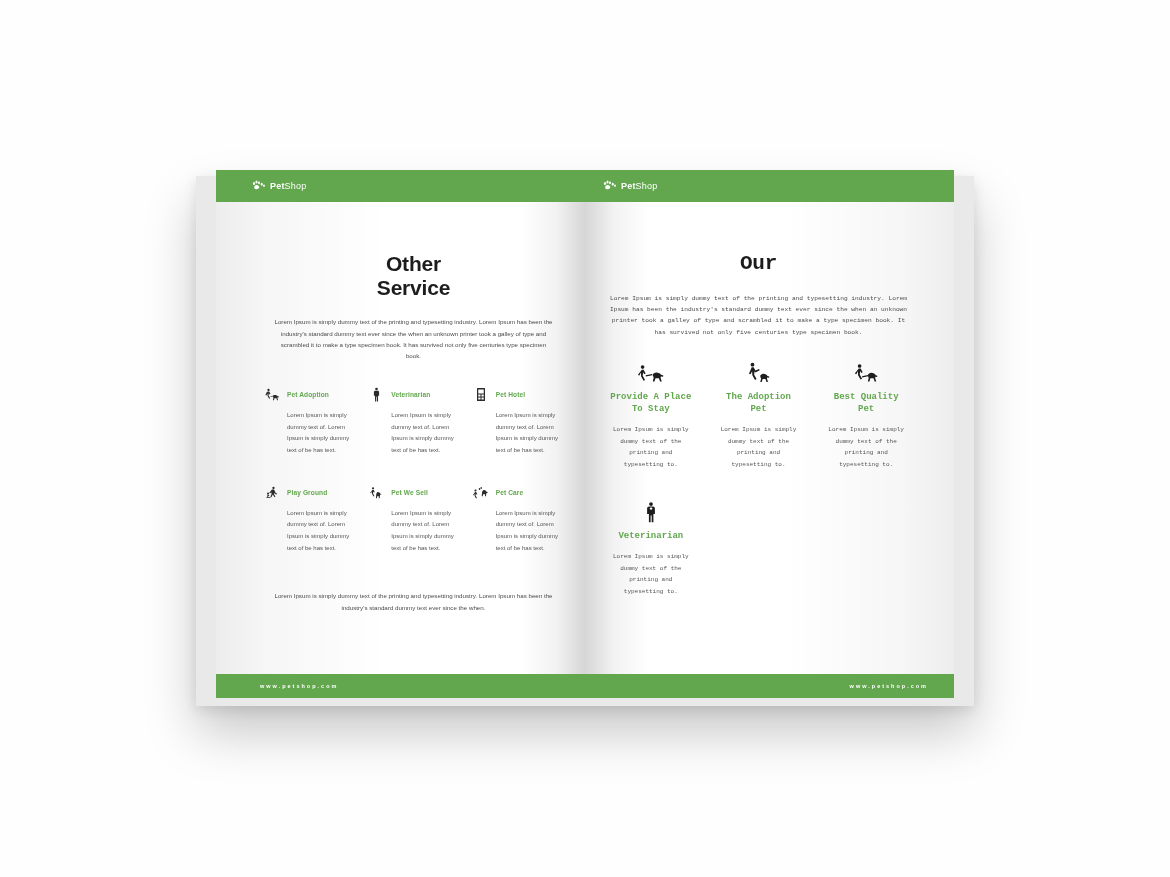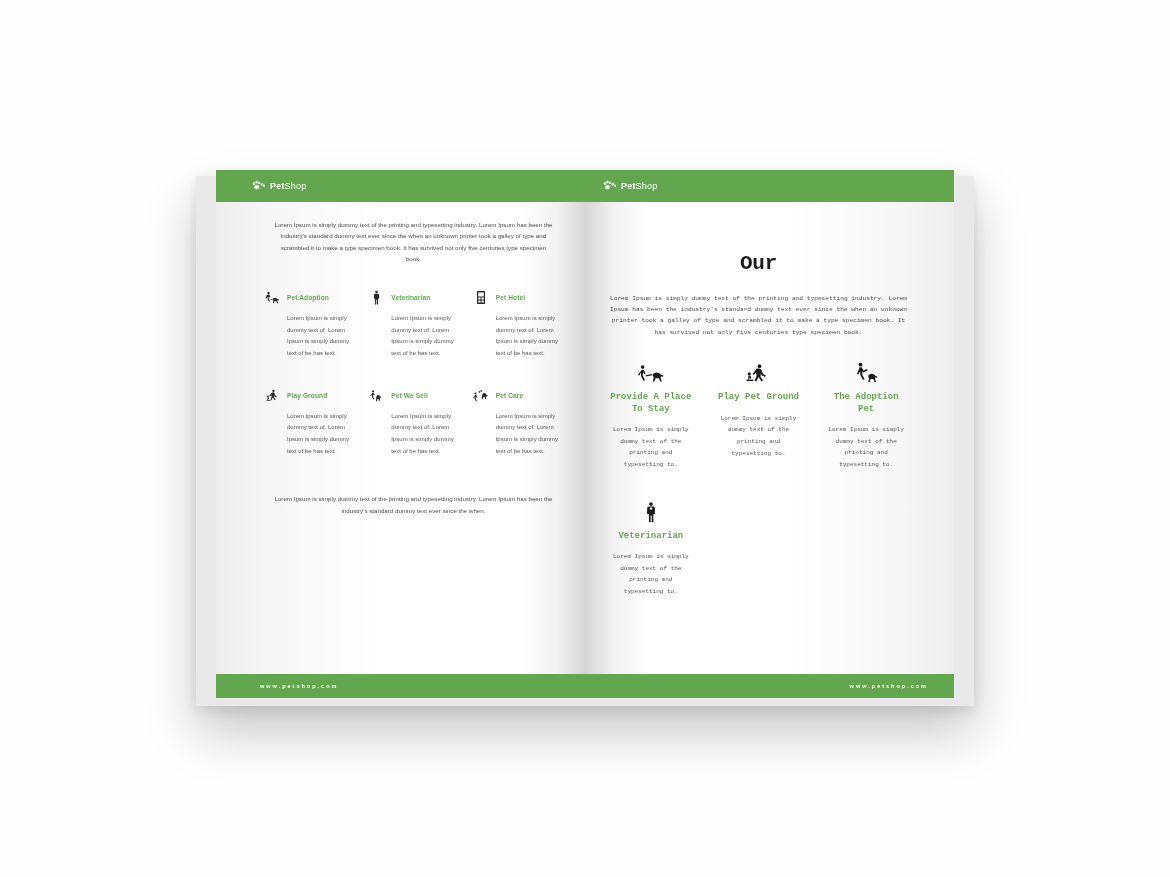--- a/index.html
+++ b/index.html
@@ -262,20 +262,24 @@
                 <path d="M9 10c3.2 0 5.6 2.3 5.6 4.6 0 2-1.8 3.2-4 3.2-1 0-1.6.5-2.6.5-1.9 0-3.6-1.1-3.6-3.1C4.4 12.5 6 10 9 10z"></path>
                 <ellipse cx="19.5" cy="8.5" rx="2" ry="2.8"></ellipse>
                 <ellipse cx="24" cy="11.5" rx="1.7" ry="2.4"></ellipse>
               </svg>
             </span>
             <span class="brand-name"><span>Pet</span><span class="light">Shop</span></span>
           </div>
         </div>
 
         <div class="content">
+          <div class="title">
+            <span>Other</span>
+            <span class="l2">Service</span>
+          </div>
 
           <p class="intro">Lorem Ipsum is simply dummy text of the printing and typesetting industry. Lorem Ipsum has been the industry's standard dummy text ever since the when an unknown printer took a galley of type and scrambled it to make a type specimen book. It has survived not only five centuries type specimen book.</p>
 
           <div class="svc-grid">
 
             <div class="svc-item">
               <div class="svc-head">
                 <span class="svc-icon">
                   <svg width="15" height="14" viewBox="0 0 30 28" fill="#2b2b2b">
                     <circle cx="7" cy="4" r="2.3"></circle>
@@ -412,46 +416,45 @@
                   <path d="M5 7.3h2.4l2.6 5-1.7 1.1L6.7 10.8l-.5 4.6 3 5.4-1.9 1.1-3.2-5.6-.3-5.1-2 3.9-2-.9z"></path>
                   <path d="M24 11c3 0 5.4 1.4 6.2 3.1l3 .7-.5 1.8-2.8-.4-.4 1.7 1.6 4.8h-2.2l-1.6-4.3h-4.4l-1.4 4.3h-2.2l1.2-4.7-1.4-4c1-1.8 2.5-3 4.9-3z"></path>
                   <path d="M10 14.5l8.4-1.5.3 1.6-8.4 1.6z"></path>
                 </svg>
               </div>
               <div class="fac-title">Provide A Place To Stay</div>
               <p class="fac-text">Lorem Ipsum is simply dummy text of the printing and typesetting to.</p>
             </div>
 
 
-            <div class="fac-item">
-              <div class="fac-icon">
-                <svg width="26" height="21" viewBox="0 0 34 26" fill="#1d1d1d">
-                  <circle cx="19" cy="3.4" r="2.4"></circle>
-                  <path d="M18 6.6c2.2 0 3.3 1.1 3.8 2.5l1.8 4.6 3.6 1.8-1 2.1-4.4-2.1-1-2.3-.6 3.7 3.3 5-1.9 1.4-4-5.8-2.9 6-2.2-1.1 2.7-6.6-1-3.7-2.5 2.8-1.8-1.4 3.3-4.1C14 7.8 15 7 16 6.6z"></path>
-                  <path d="M2 21h9v1.8H2z"></path>
-                  <circle cx="5.6" cy="13.6" r="2.1"></circle>
-                  <path d="M4.6 15.8h2.4l1.5 3.2-1.6.9-1.1-1.8-.2 2.8H3.9z"></path>
-                </svg>
-              </div>
-              <div class="fac-title">Play Pet Ground</div>
-              <p class="fac-text">Lorem Ipsum is simply dummy text of the printing and typesetting to.</p>
-            </div>
 
             <div class="fac-item">
               <div class="fac-icon">
                 <svg width="24" height="22" viewBox="0 0 30 28" fill="#1d1d1d">
                   <circle cx="8" cy="3.4" r="2.4"></circle>
                   <path d="M7 6.6h2.5l2.2 4.2 4.6-2 .9 1.8-5.6 2.8-1-1.7-.5 4.4 3.1 5.6-2 1.2-3.4-5.9-.3-5.3-2 4-2-.9z"></path>
                   <path d="M22 15c2.4 0 4.3 1.2 5 2.8l2.4.6-.4 1.6-2.3-.3-.3 1.4 1.3 4.4h-1.9l-1.3-3.9h-3.6l-1.1 3.9h-1.9l1-4.3-1.2-3.4c.9-1.6 2.2-2.8 4.3-2.8z"></path>
                 </svg>
               </div>
               <div class="fac-title">The Adoption Pet</div>
               <p class="fac-text">Lorem Ipsum is simply dummy text of the printing and typesetting to.</p>
             </div>
 
+            <div class="fac-item">
+              <div class="fac-icon">
+                <svg width="24" height="21" viewBox="0 0 30 26" fill="#1d1d1d">
+                  <circle cx="7" cy="3.6" r="2.3"></circle>
+                  <path d="M6 6.8h2.4l2.4 4.6-1.7 1-1.4-2.4-.5 4.3 2.9 5.2-1.9 1.1-3.1-5.5-.3-4.8-1.9 3.7-1.9-.9z"></path>
+                  <path d="M21.5 12c2.7 0 4.9 1.5 5.6 3.2l2.2.5-.4 1.6-2.1-.3-.4 1.5 1.4 4.5h-2l-1.4-4h-3.9l-1.2 4h-2l1.1-4.4-1.2-3.4c.9-1.8 2.3-3.2 4.3-3.2z"></path>
+                  <path d="M10 16.3l7.5-1.4.3 1.6-7.5 1.4z"></path>
+                </svg>
+              </div>
+              <div class="fac-title">Best Quality Pet</div>
+              <p class="fac-text">Lorem Ipsum is simply dummy text of the printing and typesetting to.</p>
+            </div>
 
             <div class="fac-item">
               <div class="fac-icon">
                 <svg width="18" height="22" viewBox="0 0 24 28" fill="#1d1d1d">
                   <circle cx="12" cy="3.4" r="2.5"></circle>
                   <path d="M9.4 6.6h5.2c1.5 0 2.6 1.2 2.6 2.7v7.2h-2v11.1h-2.3V18.6h-1.4v9h-2.3V16.5H6.8V9.3c0-1.5 1.1-2.7 2.6-2.7z"></path>
                   <rect x="10.4" y="8.7" width="3.3" height="1.5" fill="#ffffff"></rect>
                   <rect x="11.3" y="7.8" width="1.5" height="3.3" fill="#ffffff"></rect>
                 </svg>
               </div>

